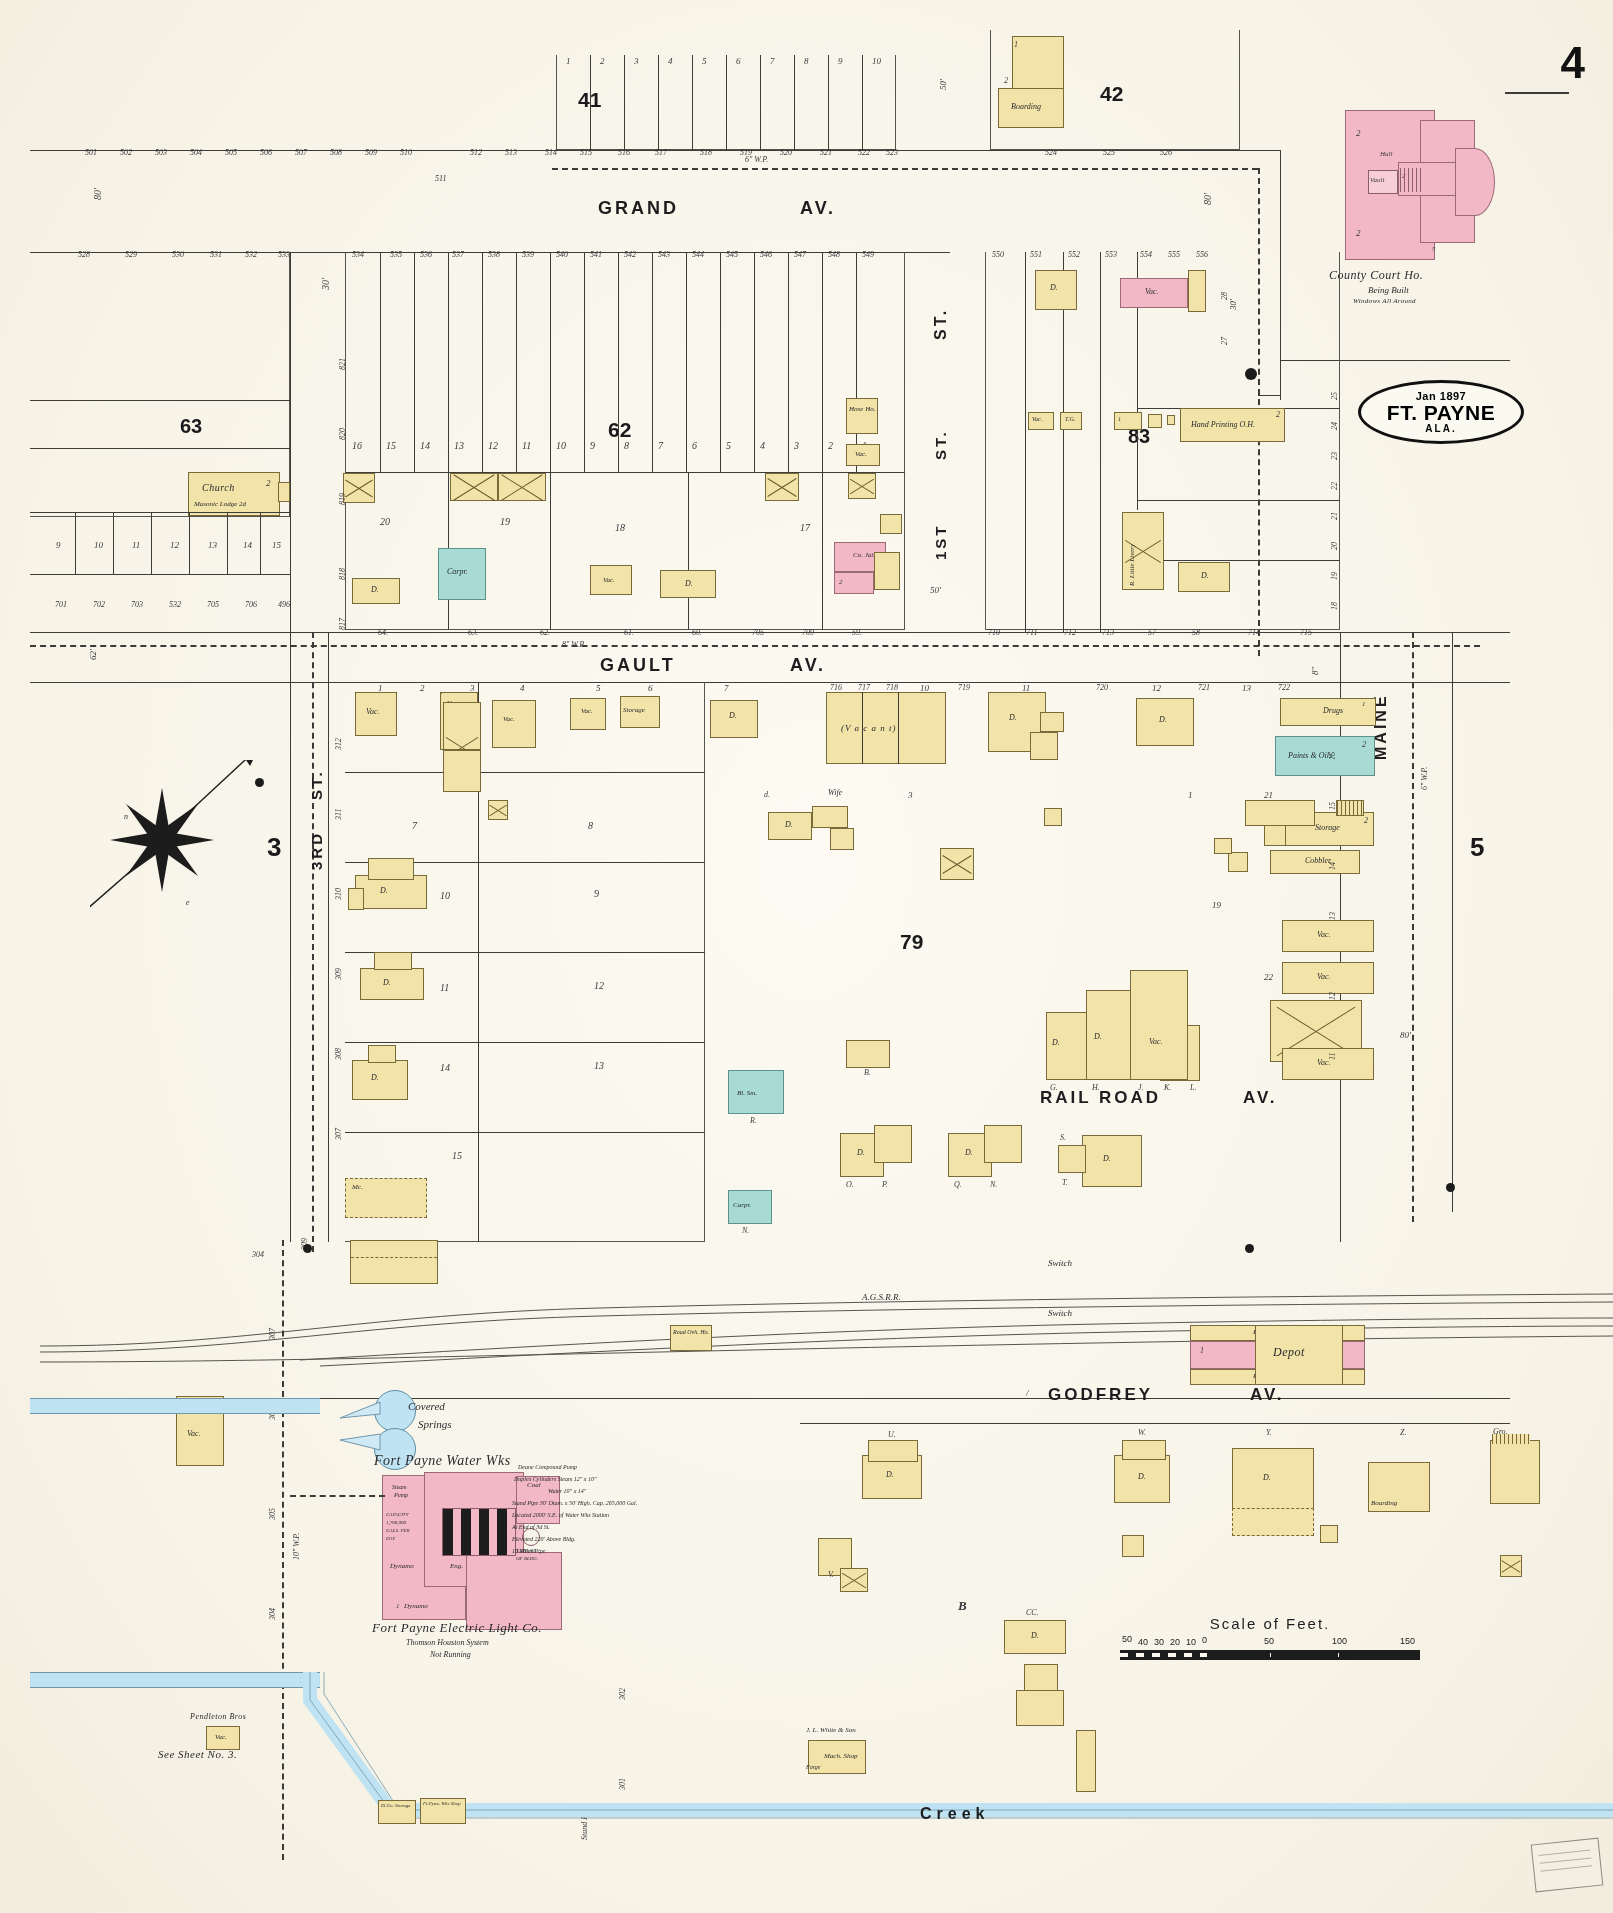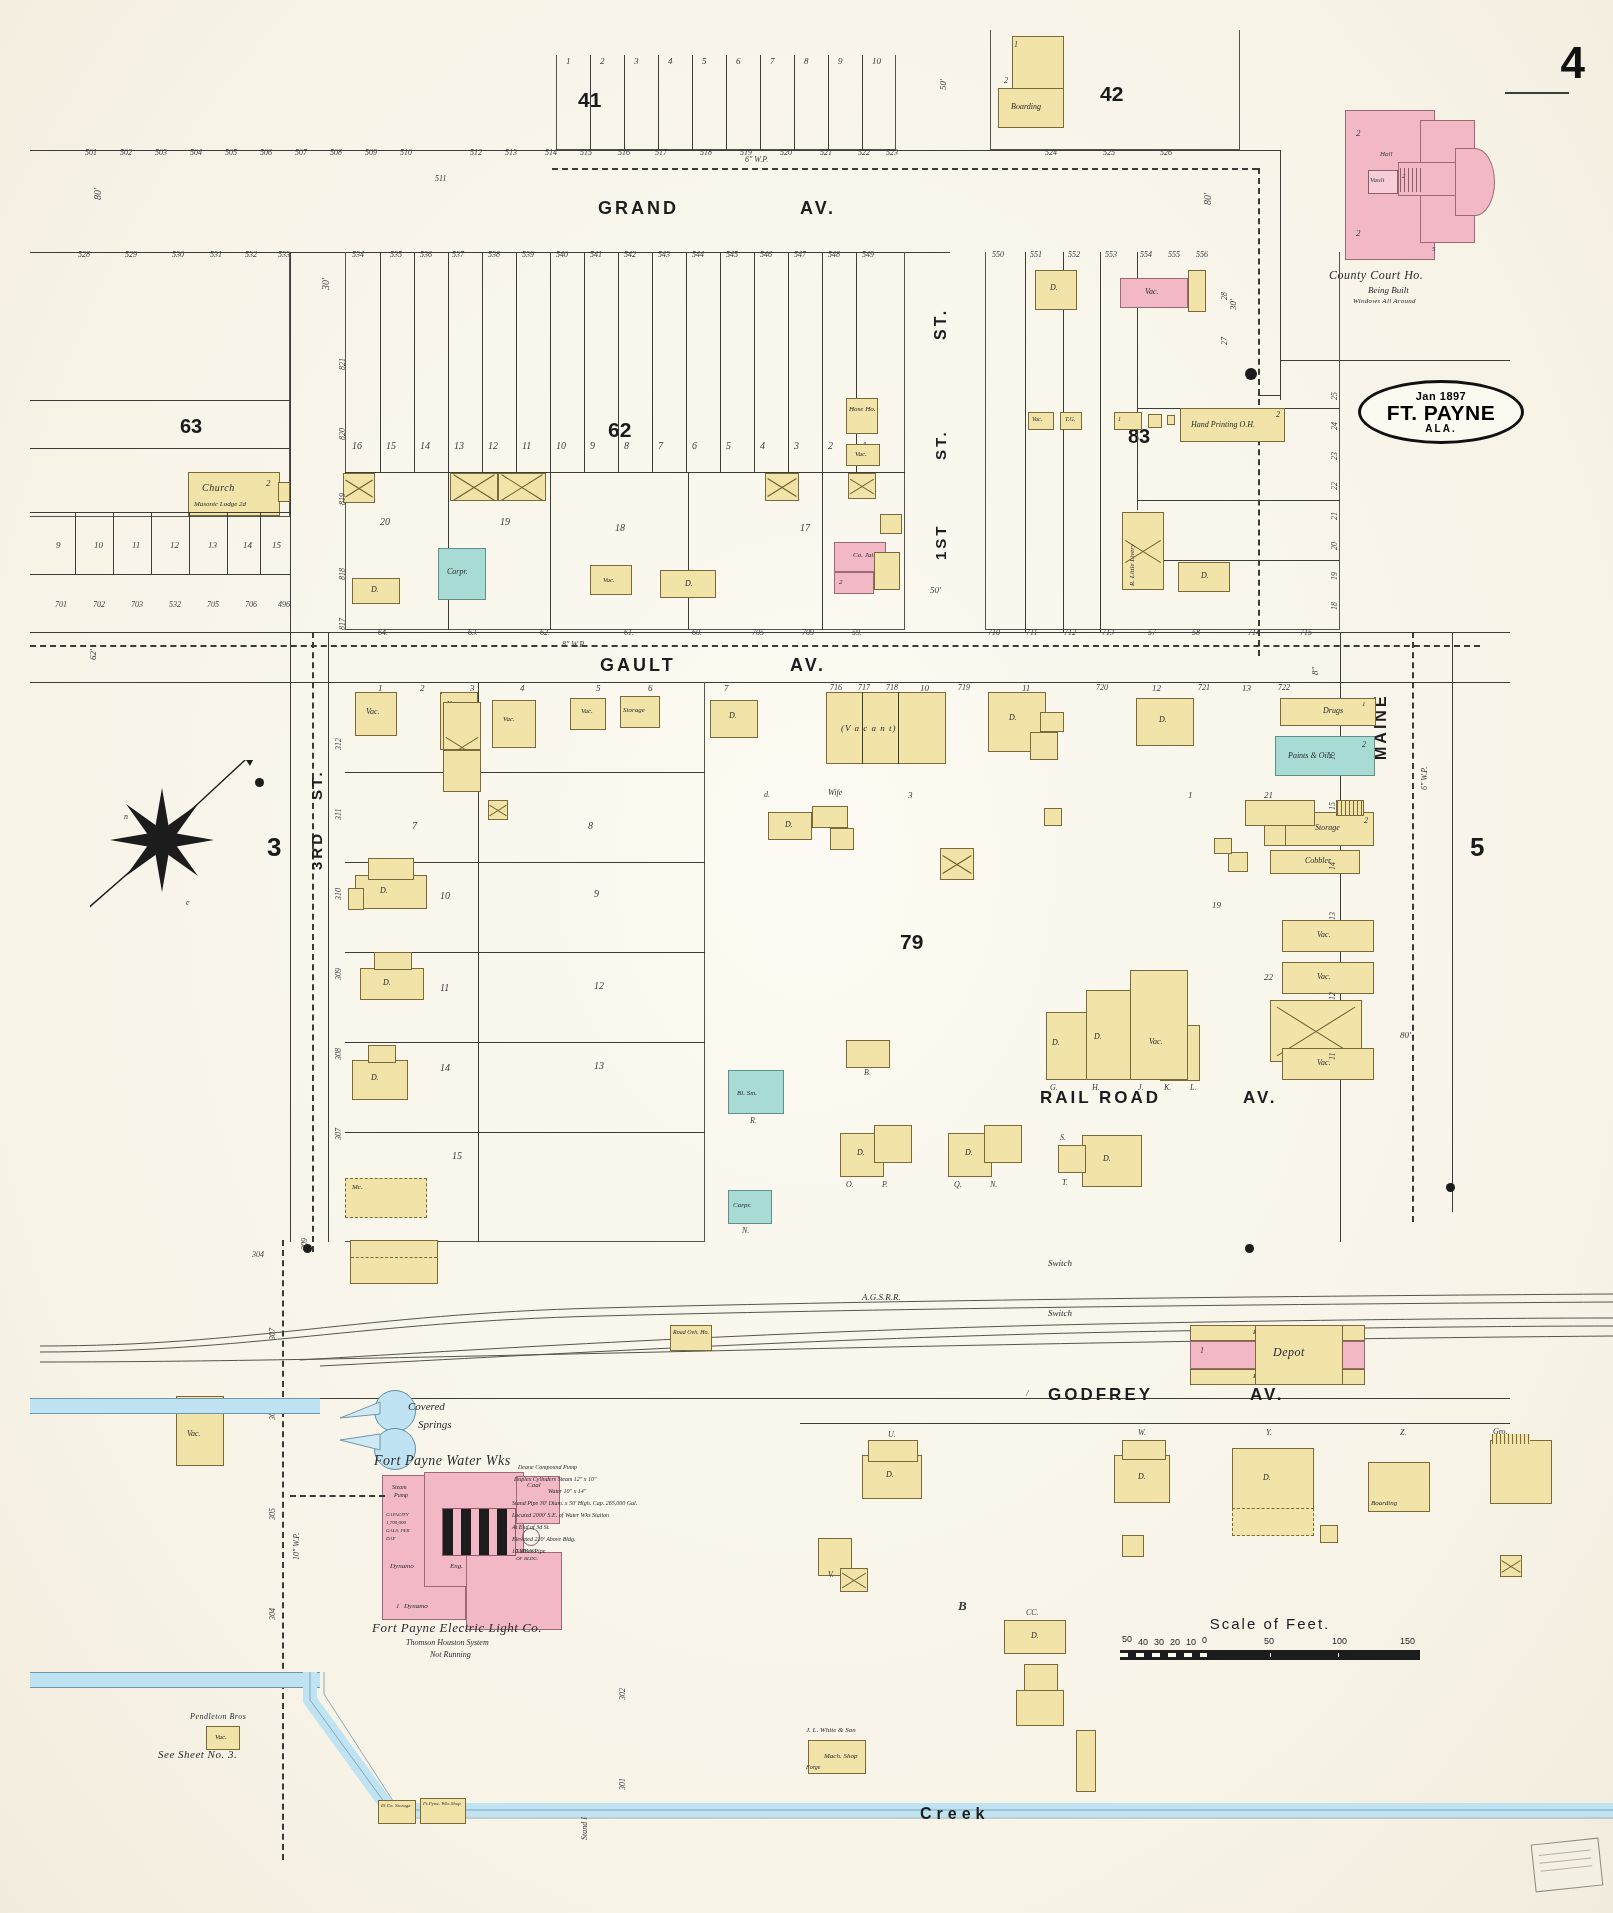--- a/index.html
+++ b/index.html
@@ -654,21 +654,21 @@
   <div class="t num" style="left:1138px;top:1428px;font-size:8px;">W.</div>
   <div class="b" style="left:1232px;top:1448px;width:82px;height:62px;">
     <span class="t hand" style="left:30px;top:24px;font-size:8px;">D.</span>
   </div>
   <div class="b dash" style="left:1232px;top:1508px;width:82px;height:28px;"></div>
   <div class="t num" style="left:1266px;top:1428px;font-size:8px;">Y.</div>
   <div class="b" style="left:1368px;top:1462px;width:62px;height:50px;">
     <span class="t hand" style="left:2px;top:36px;font-size:7px;">Boarding</span>
   </div>
   <div class="t num" style="left:1400px;top:1428px;font-size:8px;">Z.</div>
-  <div class="b" style="left:1490px;top:1440px;width:62px;height:64px;">
+  <div class="b" style="left:1490px;top:1440px;width:50px;height:64px;">
     <span class="t hand" style="left:2px;top:-14px;font-size:8px;">Gro.</span>
   </div>
   <div style="position:absolute;left:1492px;top:1434px;width:38px;height:10px;background:repeating-linear-gradient(90deg,#7a6a3a 0 1px,#f2e3a8 1px 4px);"></div>
   <div class="b" style="left:1320px;top:1525px;width:18px;height:18px;"></div>
   <div class="b" style="left:1122px;top:1535px;width:22px;height:22px;"></div>
   <div class="b" style="left:1500px;top:1555px;width:22px;height:22px;"></div>
   <div class="xmark" style="left:1500px;top:1555px;width:22px;height:22px;"></div>
   <div class="t num" style="left:958px;top:1598px;font-size:13px;font-weight:bold;">B</div>
   <div class="t num" style="left:1026px;top:1608px;font-size:8px;">CC.</div>
   <div class="b" style="left:1004px;top:1620px;width:62px;height:34px;">

